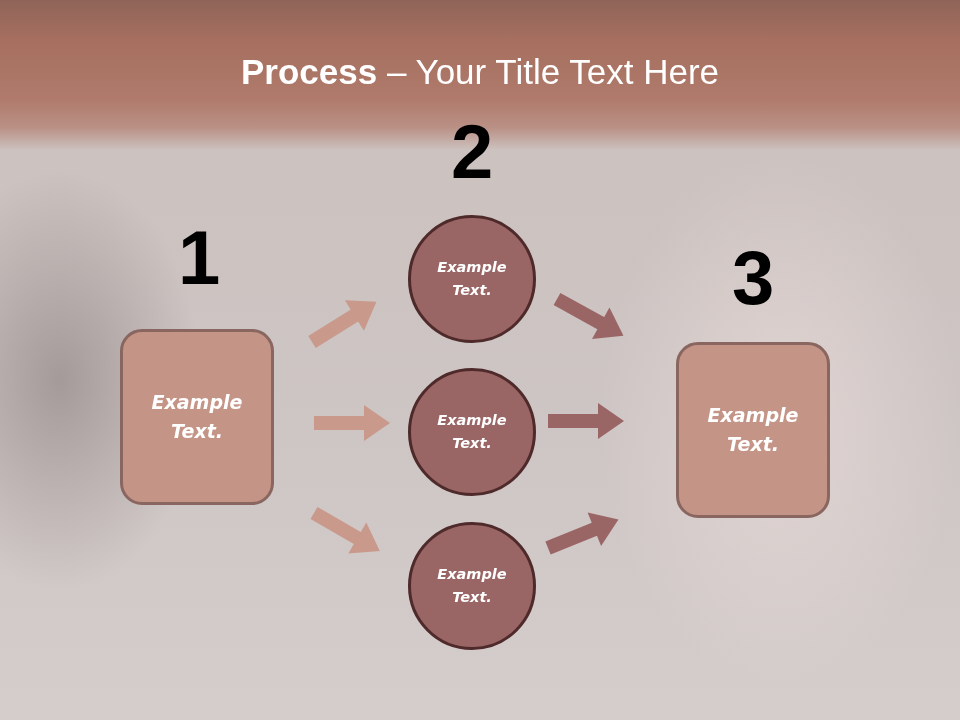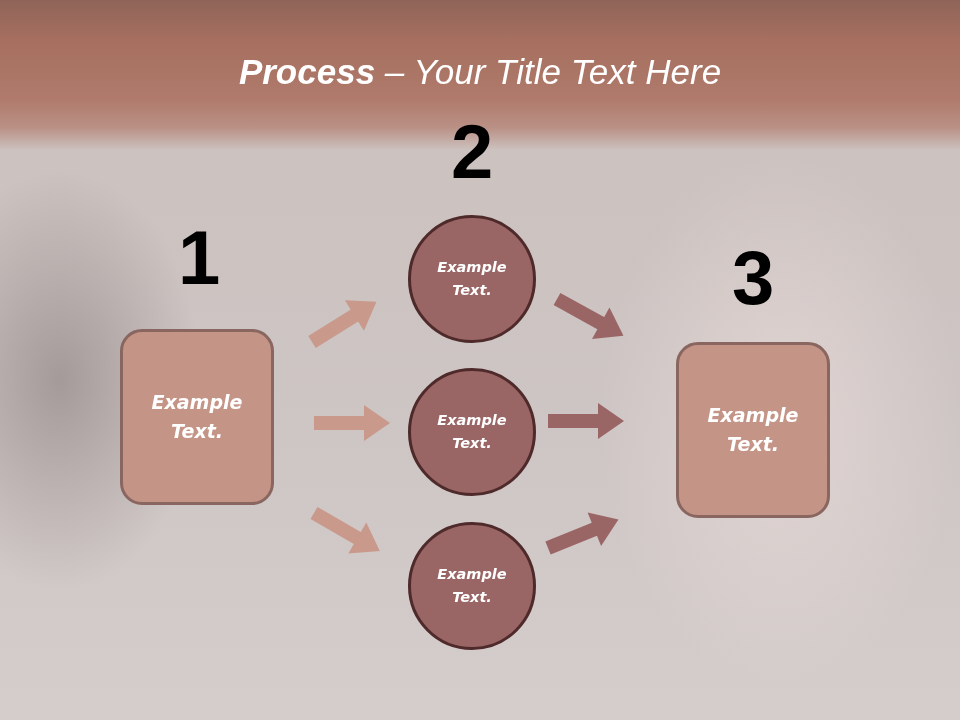--- a/index.html
+++ b/index.html
@@ -3,21 +3,21 @@
 <meta charset="utf-8">
 <style>
   html,body{margin:0;padding:0;}
   body{width:960px;height:720px;overflow:hidden;position:relative;font-family:"DejaVu Sans","Liberation Sans",sans-serif;}
   .bg{position:absolute;inset:0;
     background:
       radial-gradient(ellipse 260px 380px at 780px 420px, rgba(240,225,222,0.55), rgba(0,0,0,0) 70%),
       radial-gradient(ellipse 200px 300px at 60px 380px, rgba(90,75,75,0.35), rgba(0,0,0,0) 70%),
       linear-gradient(to bottom, #8f6458 0px, #a66f60 40px, #b07b6c 100px, #ba9186 128px, #ccc2bf 150px, #cdc5c4 400px, #d4cdcc 720px);
   }
-  .title{position:absolute;top:52px;left:0;width:960px;text-align:center;color:#fff;font-size:35px;font-family:"Liberation Sans",sans-serif;font-style:italic;}
+  .title{position:absolute;top:52px;left:0;width:960px;text-align:center;color:#fff;font-size:35px;font-family:"Liberation Sans",sans-serif;}
   .title b{font-weight:bold;}
   .num{position:absolute;font-family:"Liberation Sans",sans-serif;font-weight:bold;font-size:76px;color:#000;line-height:1;}
   .box{position:absolute;width:154px;height:176px;border-radius:22px;background:#c49486;border:3px solid #8a6660;box-sizing:border-box;
        display:flex;align-items:center;justify-content:center;text-align:center;color:#fff;font-style:italic;font-weight:bold;font-size:19px;line-height:29px;font-family:"DejaVu Sans",sans-serif;}
   .circle{position:absolute;width:128px;height:128px;border-radius:50%;background:#9a6665;border:3px solid #4e2a2a;box-sizing:border-box;
        display:flex;align-items:center;justify-content:center;text-align:center;color:#fff;font-style:italic;font-weight:bold;font-size:14.5px;line-height:23px;font-family:"DejaVu Sans",sans-serif;}
   svg.arrows{position:absolute;left:0;top:0;}
 </style>
 </head>
 <body>

